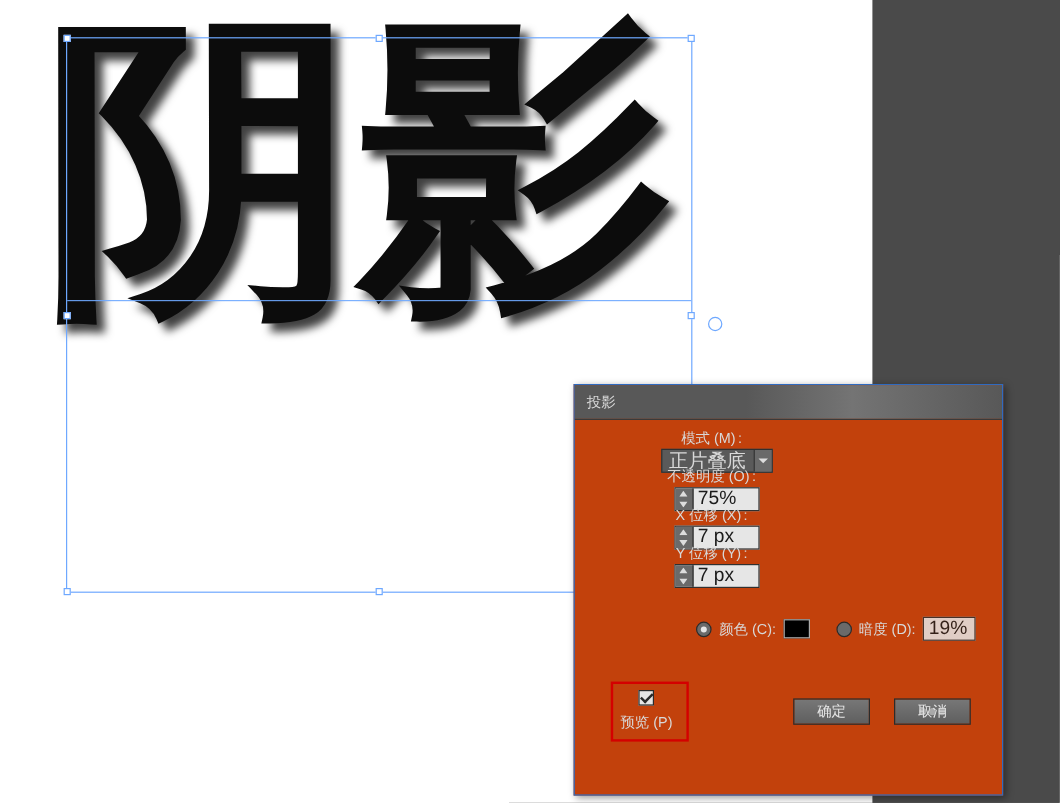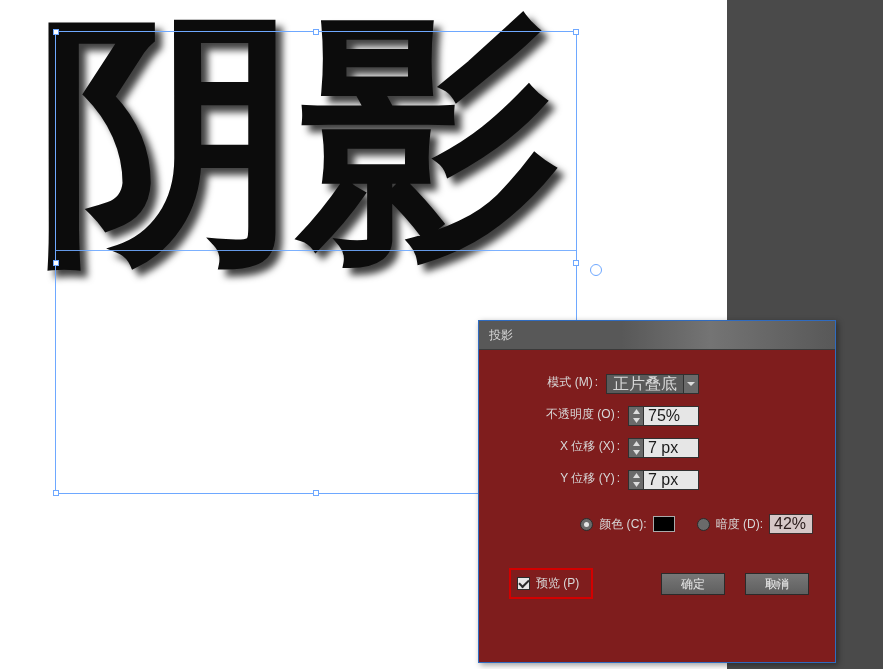--- a/index.html
+++ b/index.html
@@ -83,45 +83,47 @@
   }
 
   
   .dialog {
     position: absolute;
     left: 478px;
     top: 320px;
     width: 358px;
     height: 343px;
     border: 1px solid #2f6bc0;
-    background: #7f1d1d;
+    background: #c2410c;
     box-shadow: 2px 2px 6px rgba(0,0,0,.4);
     color: #d8d8d8;
     font-size: 12px;
     box-sizing: border-box;
   }
   .dialog .titlebar {
     height: 28px;
     line-height: 28px;
     padding-left: 10px;
     display: flex;
     align-items: center;
     border-bottom: 1px solid #3a3a3a;
     background: linear-gradient(to right, #585858 40%, #747474 65%, #585858);
   }
   .dialog .body {
     padding: 24px 16px 14px 16px;
   }
 
   .row {
     display: flex;
+    align-items: center;
     justify-content: flex-end;
     margin-bottom: 12px;
     padding-right: 120px;
     height: 20px;
+    flex-direction: column;
   }
   .row .label {
     text-align: right;
     padding-right: 6px;
   }
   .row .label .colon {
     padding: 0 2px;
   }
 
   .combo {
@@ -207,20 +209,21 @@
     justify-content: space-between;
     padding: 0 10px 0 14px;
     margin-top: 34px;
   }
   .highlight-box {
     border: 2px solid #d40000;
     padding: 5px 12px 5px 6px;
     display: flex;
     align-items: center;
     gap: 6px;
+    flex-direction: column;
   }
   .checkbox {
     width: 13px; height: 13px;
     border: 1px solid #2b2b2b;
     background: #e6e6e6;
     display: inline-flex; align-items: center; justify-content: center;
     box-sizing: border-box;
   }
   .checkbox.checked::after {
     content: "";
@@ -367,21 +370,21 @@
       <span>
         <span>颜色</span> (<span>C</span>):
       </span>
       <span class="color-swatch"></span>
       <span style="width:10px"></span>
       <span class="radio"></span>
       <span>
         <span>暗度</span> (<span>D</span>):
       </span>
       <span class="spin" style="background:#e6e6e6;opacity:.85">
-        <span class="spin-text" style="min-width:34px">42%</span>
+        <span class="spin-text" style="min-width:34px">19%</span>
       </span>
     </div>
 
     <div class="bottom-row">
       <div class="highlight-box">
         <span class="checkbox checked"></span>
         <span>
           <span>预览</span> (<span>P</span>)
         </span>
       </div>

